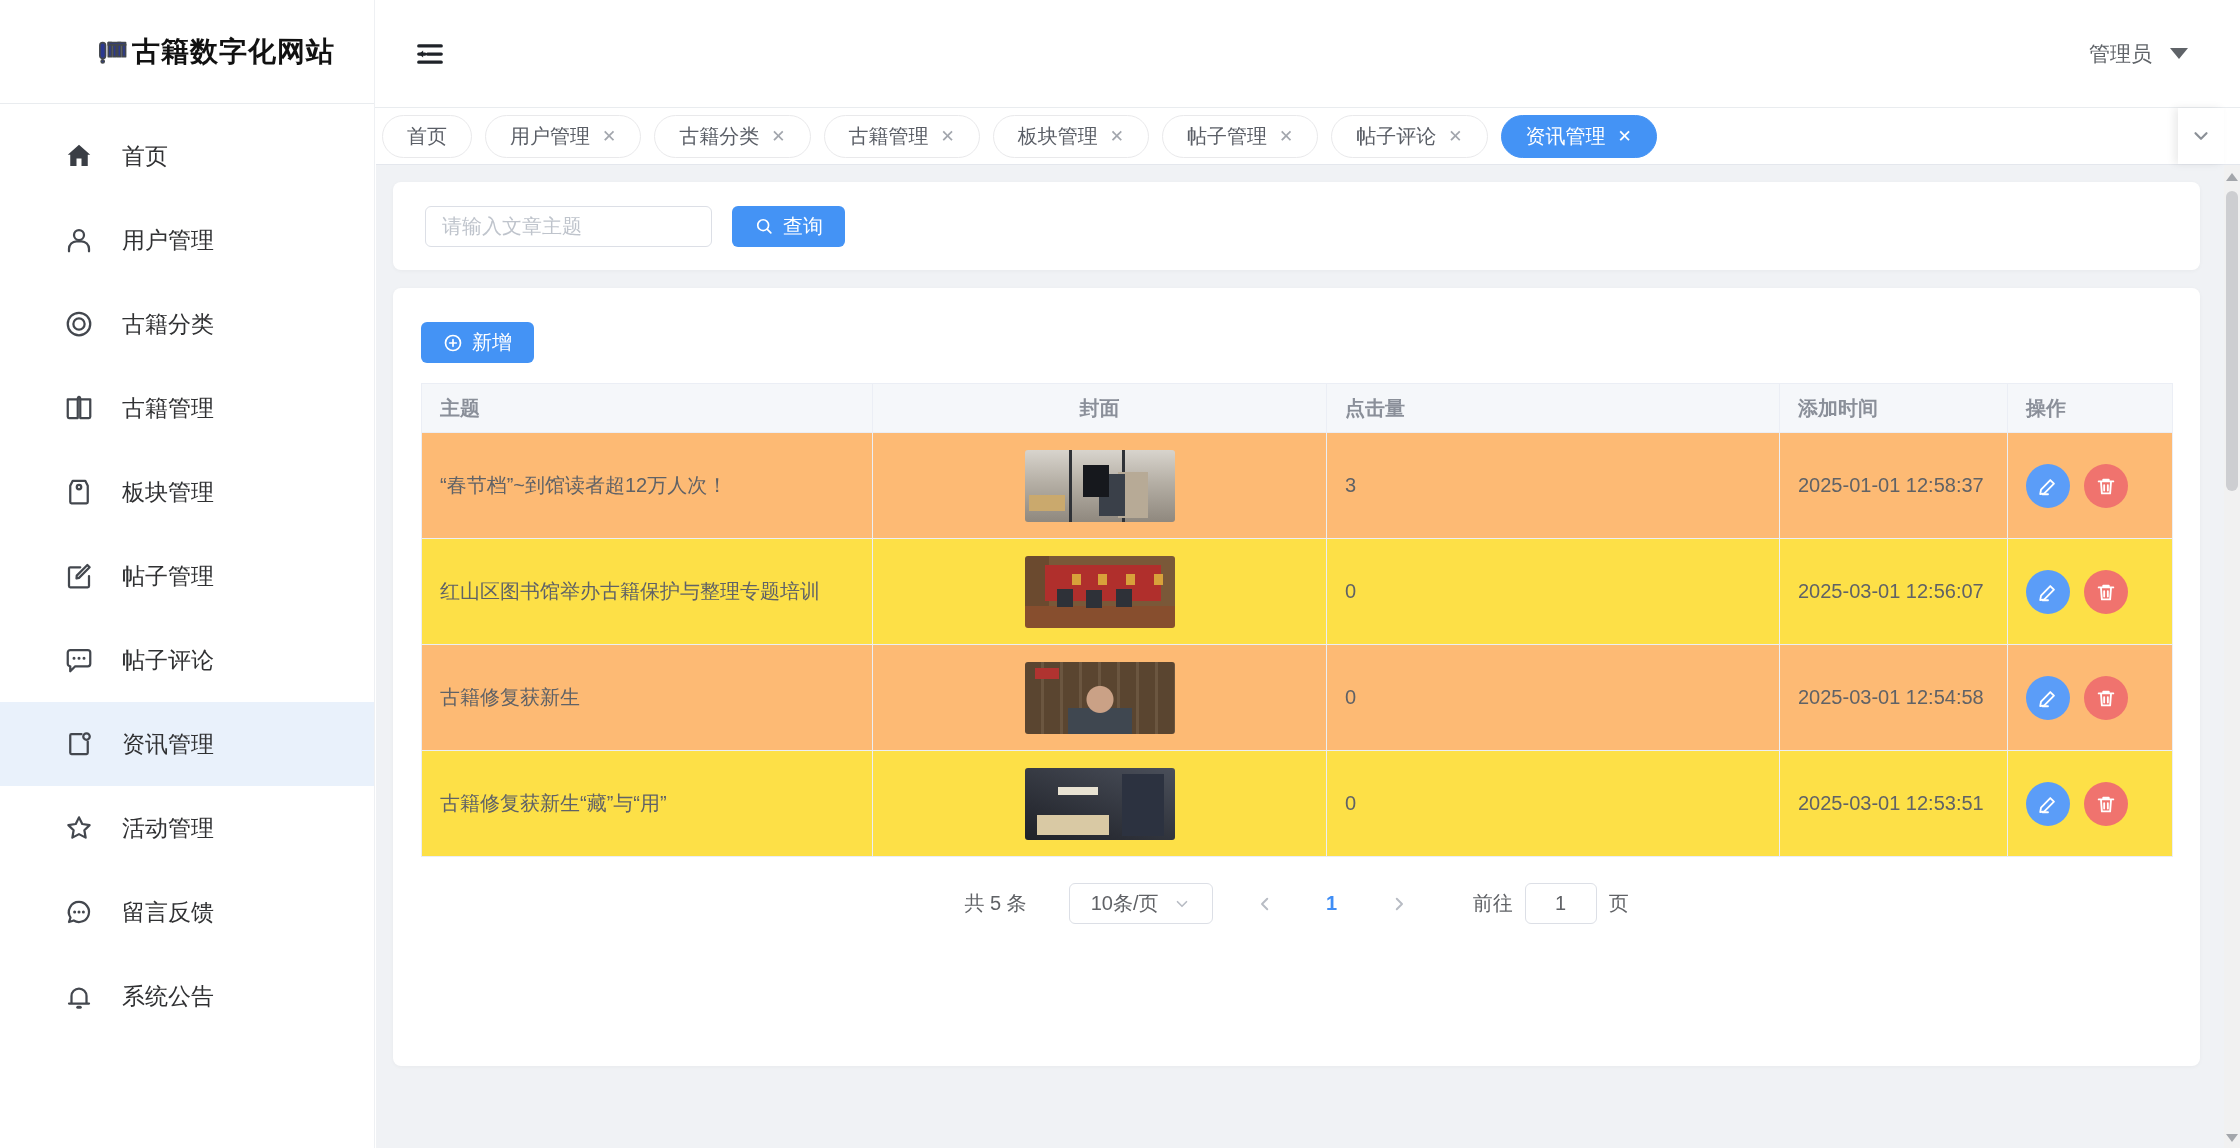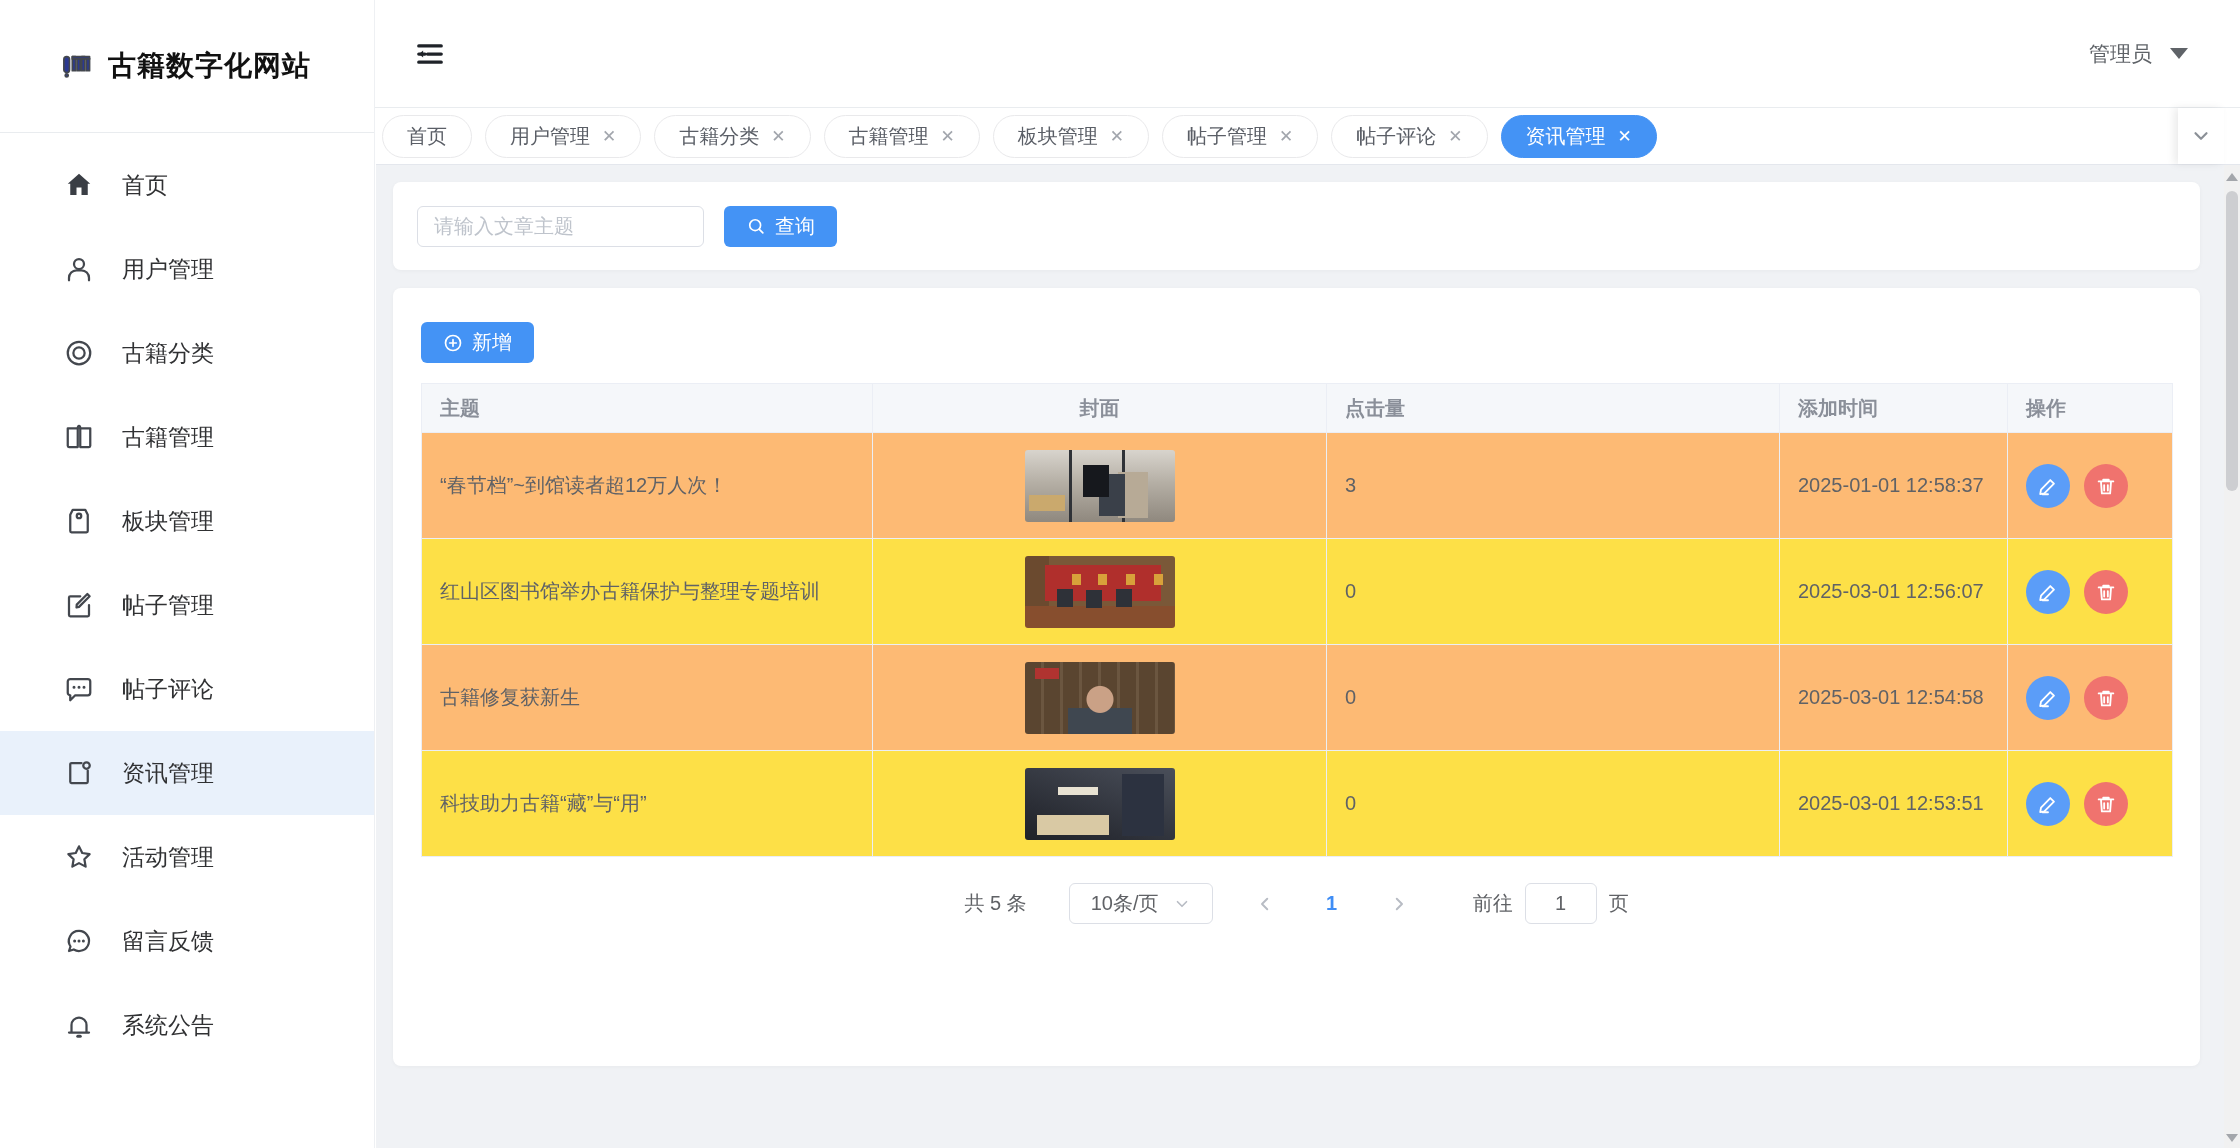--- a/index.html
+++ b/index.html
@@ -12,21 +12,21 @@
     --text-main:#303133;
     --text-regular:#606266;
     --text-muted:#909399;
   }
   *{box-sizing:border-box;margin:0;padding:0;font-family:"Liberation Sans","DejaVu Sans",sans-serif;}
   html,body{width:2240px;height:1148px;overflow:hidden;background:#fff;}
   .app{position:relative;width:2240px;height:1148px;}
 
   
   .sidebar{position:absolute;left:0;top:0;width:375px;height:1148px;background:#fff;border-right:1px solid #eef0f3;z-index:3;}
-  .logo{height:133px;display:flex;align-items:center;padding-left:62px;border-bottom:1px solid #e9ecef;gap:16px;}
+  .logo{height:104px;display:flex;align-items:center;padding-left:98px;border-bottom:1px solid #e9ecef;gap:4px;}
   .logo-title{font-size:28px;font-weight:bold;color:#111;letter-spacing:1px;}
   .menu{padding-top:10px;}
   .menu-item{height:84px;display:flex;align-items:center;padding-left:64px;gap:28px;cursor:pointer;}
   .menu-item .mi-label{font-size:23px;color:var(--text-main);}
   .menu-item.active{background:var(--sidebar-active);}
   .mi-icon{width:30px;height:30px;flex:0 0 30px;display:flex;align-items:center;justify-content:center;}
   .mi-icon svg{width:30px;height:30px;stroke:#43474e;fill:none;stroke-width:1.8;stroke-linecap:round;stroke-linejoin:round;}
   .mi-icon svg.filled{fill:#3a3e45;stroke:none;}
 
   
@@ -42,21 +42,21 @@
   .tab-pill{height:43px;border:1px solid #e9e9eb;border-radius:22px;background:#fff;display:flex;align-items:center;padding:0 24px;gap:12px;font-size:20px;color:#5a5e66;cursor:pointer;white-space:nowrap;}
   .tab-pill .tab-close{font-size:17px;color:#a2a6ad;line-height:1;cursor:pointer;}
   .tab-pill.active{background:var(--primary);border-color:var(--primary);color:#fff;}
   .tab-pill.active .tab-close{color:#fff;}
   .tab-overflow{position:absolute;right:16px;top:0;width:46px;height:56px;background:#fff;display:flex;align-items:center;justify-content:center;box-shadow:-4px 0 8px rgba(0,0,0,0.08);cursor:pointer;}
   .tab-overflow svg{width:22px;height:22px;stroke:#8b9097;fill:none;stroke-width:2.4;stroke-linecap:round;stroke-linejoin:round;}
 
   
   .content{position:absolute;left:376px;top:165px;right:16px;bottom:0;background:var(--page-bg);overflow:hidden;}
   .card{background:#fff;border-radius:8px;box-shadow:0 1px 4px rgba(0,0,0,0.04);}
-  .search-card{margin:17px 24px 0 17px;height:88px;display:flex;align-items:center;padding-left:24px;gap:20px;}
+  .search-card{margin:17px 24px 0 17px;height:88px;display:flex;align-items:center;padding-left:32px;gap:20px;}
   .search-input{width:287px;height:41px;border:1px solid #dcdfe6;border-radius:6px;padding:0 16px;font-size:20px;color:var(--text-regular);outline:none;}
   .search-input::placeholder{color:#bfc4cc;}
   .btn-primary{height:41px;background:var(--primary);color:#fff;border:none;border-radius:6px;font-size:20px;display:inline-flex;align-items:center;justify-content:center;gap:9px;padding:0 22px;cursor:pointer;}
   .btn-primary svg{width:20px;height:20px;stroke:#fff;fill:none;stroke-width:2;stroke-linecap:round;stroke-linejoin:round;}
 
   .table-card{margin:18px 24px 0 17px;height:778px;padding:34px 28px 0 28px;}
 
   table{width:100%;border-collapse:collapse;margin-top:20px;table-layout:fixed;}
   th,td{border:1px solid var(--border);font-size:20px;overflow:hidden;}
   thead th{background:#f5f7fa;height:49px;text-align:left;padding:0 18px;color:#8a8f99;font-weight:bold;}
@@ -404,21 +404,21 @@
               <button class="icon-btn del-btn">
                     <svg viewBox="0 0 24 24">
                       <path d="M4 7h16M9 7V5h6v2M6.5 7l1 13h9l1-13"></path>
                       <path d="M10 11v6M14 11v6"></path>
                     </svg>
                   </button>
             </div>
               </td>
           </tr>
           <tr class="striped">
-            <td>科技助力古籍“藏”与“用”</td>
+            <td>古籍修复获新生“藏”与“用”</td>
             <td class="cover-cell"><div class="thumb t3"></div></td>
             <td>0</td>
             <td>2025-03-01 12:53:51</td>
             <td>
                 <div class="row-actions">
               <button class="icon-btn edit-btn">
                     <svg viewBox="0 0 24 24">
                       <path d="M14.5 5.5l4 4L8 20l-4.5.9L4.4 16z"></path>
                       <path d="M6 21h6"></path>
                     </svg>

